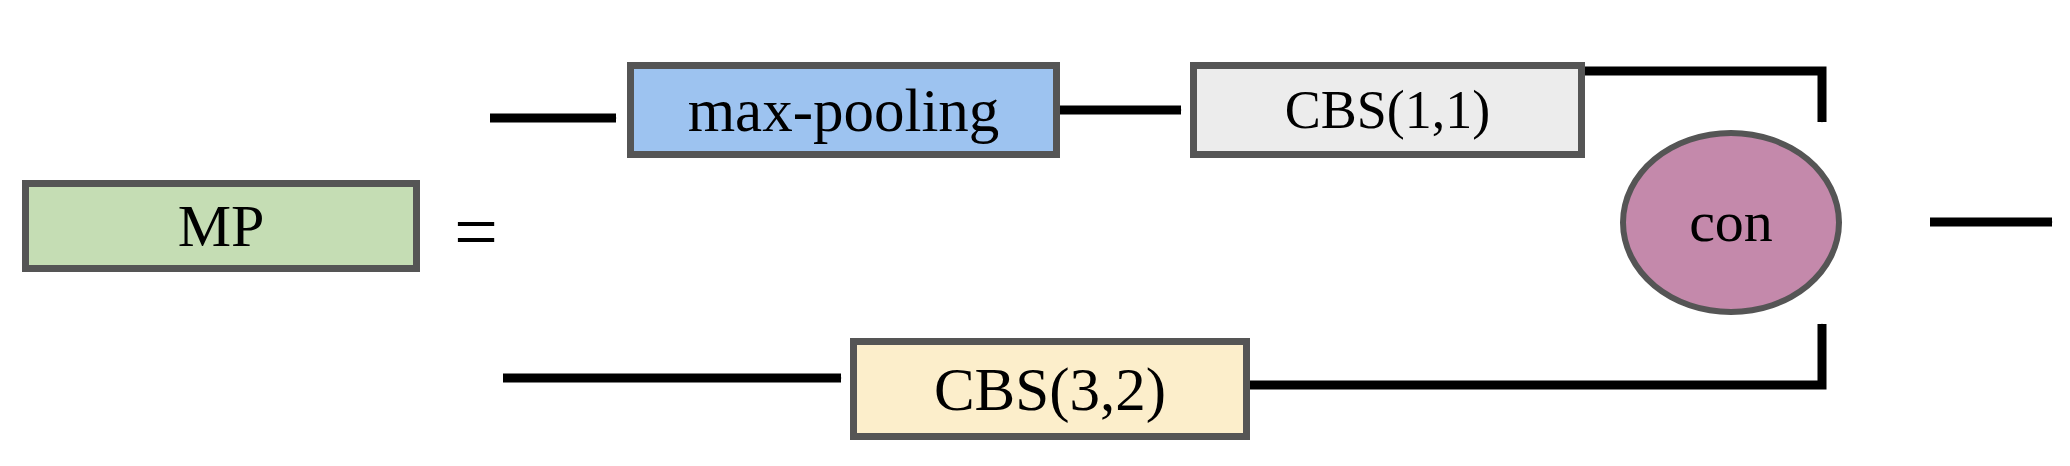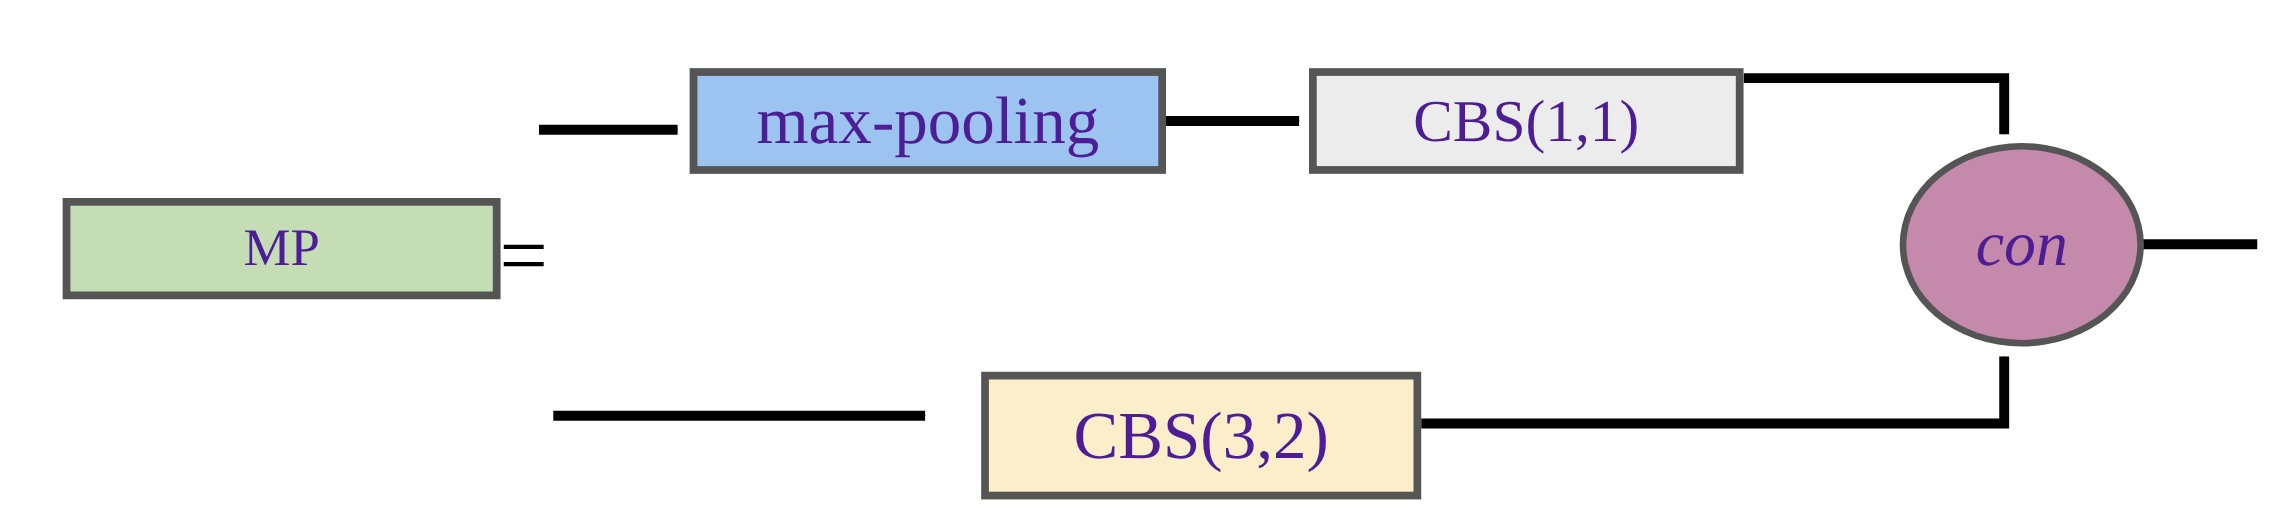--- a/index.html
+++ b/index.html
@@ -25,33 +25,32 @@
     width: 2070px;
     height: 466px;
   }
   .node {
     position: absolute;
     box-sizing: border-box;
     display: flex;
     align-items: center;
     justify-content: center;
     border: 7px solid #555555;
-    color: #4c1d95;
+    color: #000000;
     line-height: 1;
     white-space: nowrap;
     user-select: none;
   }
   .node-mp {
     left: 22px;
     top: 180px;
     width: 398px;
     height: 92px;
     background: #c5ddb4;
-    font-size: 48px;
-    margin-left: 35px;
+    font-size: 60px;
   }
   .node-maxpool {
     left: 627px;
     top: 62px;
     width: 433px;
     height: 96px;
     background: #9dc3f0;
     font-size: 61px;
   }
   .node-cbs11 {
@@ -59,37 +58,35 @@
     top: 62px;
     width: 395px;
     height: 96px;
     background: #ececec;
     font-size: 54px;
   }
   .node-cbs32 {
     left: 850px;
     top: 338px;
     width: 400px;
-    height: 116px;
+    height: 102px;
     background: #fceecb;
     font-size: 61px;
-    margin-left: 42px;
   }
   .node-concat {
-    left: 1727px;
+    left: 1620px;
     top: 130px;
     width: 222px;
     height: 185px;
     background: #c489ab;
     border-radius: 50%;
     border-width: 6px;
     flex-direction: column;
     font-size: 58px;
     line-height: 1.07;
-    font-style: italic;
   }
   .node-concat .concat-line {
     display: block;
     text-align: center;
   }
   .equals {
     position: absolute;
     left: 440px;
     top: 192px;
     width: 72px;

